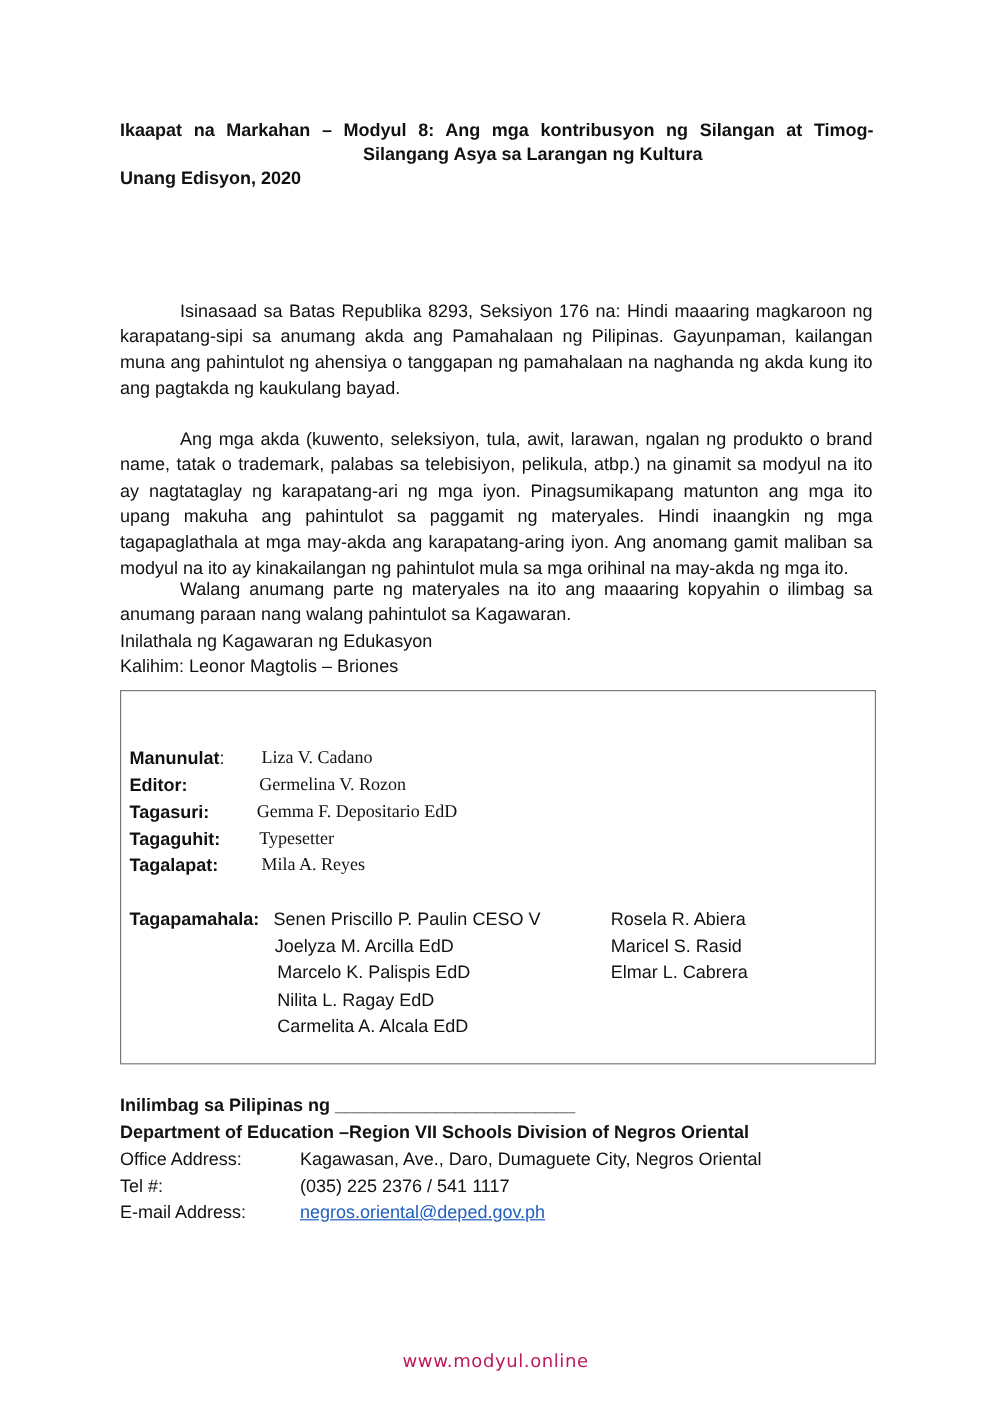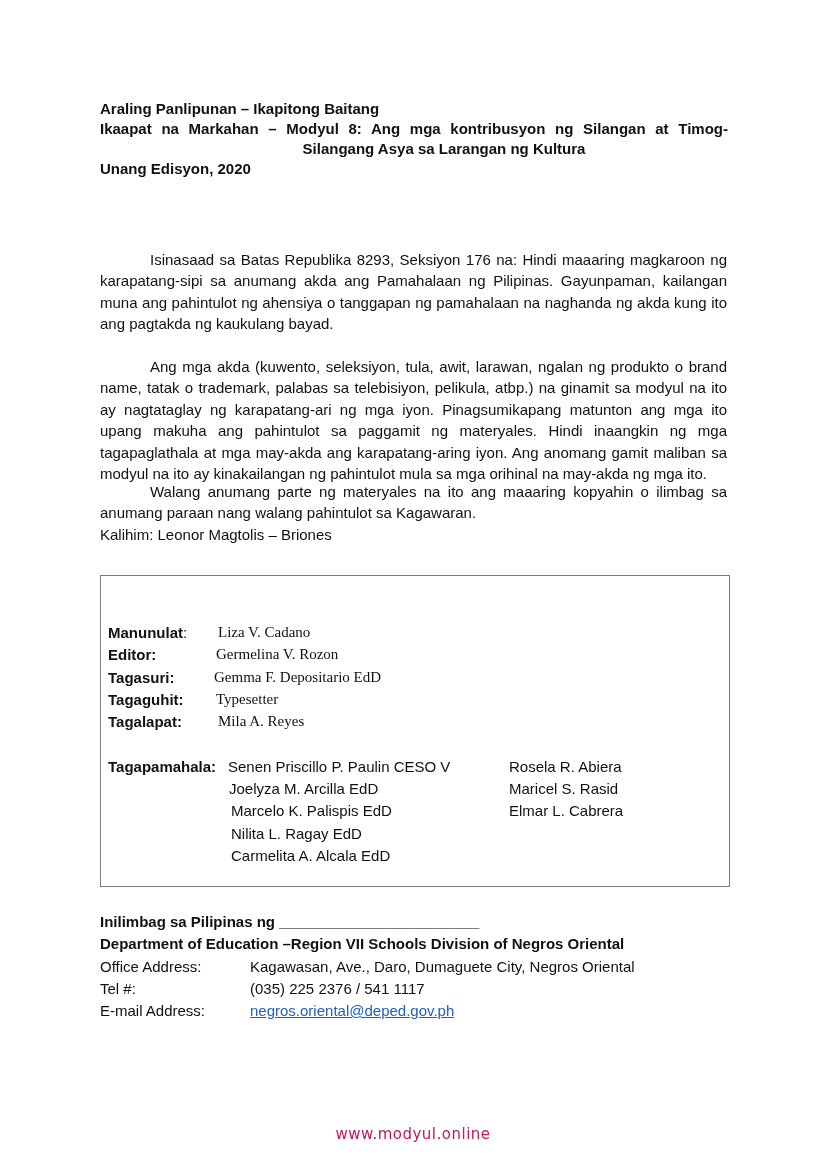--- a/index.html
+++ b/index.html
@@ -32,21 +32,20 @@
     a.email { color: #1f5fbf; text-decoration: underline; }
     .watermark {
       position: absolute; left: 0; right: 0; top: 1125px; text-align: center;
       font-family: "DejaVu Sans", sans-serif; font-size: 15px; color: #be185d; letter-spacing: 0.5px;
     }
   </style>
 </head>
 <body>
 
 <div class="hdr" style="top:99px;">
-  <div class="hdr-line">Araling Panlipunan – Ikapitong Baitang</div>
   <div class="hdr-line justify" style="width:628px;">Ikaapat na Markahan – Modyul 8: Ang mga kontribusyon ng Silangan at Timog-</div>
   <div class="hdr-line center" style="padding-left:60px;">Silangang Asya sa Larangan ng Kultura</div>
   <div class="hdr-line">Unang Edisyon, 2020</div>
 </div>
 
 <div class="para" style="top:249px;">
   <div class="line jl ind">Isinasaad sa Batas Republika 8293, Seksiyon 176 na: Hindi maaaring magkaroon ng</div>
   <div class="line jl">karapatang-sipi sa anumang akda ang Pamahalaan ng Pilipinas. Gayunpaman, kailangan</div>
   <div class="line jl">muna ang pahintulot ng ahensiya o tanggapan ng pamahalaan na naghanda ng akda kung ito</div>
   <div class="line">ang pagtakda ng kaukulang bayad.</div>
@@ -57,20 +56,21 @@
   <div class="line jl">name, tatak o trademark, palabas sa telebisiyon, pelikula, atbp.) na ginamit sa modyul na ito</div>
   <div class="line jl">ay nagtataglay ng karapatang-ari ng mga iyon. Pinagsumikapang matunton ang mga ito</div>
   <div class="line jl">upang makuha ang pahintulot sa paggamit ng materyales. Hindi inaangkin ng mga</div>
   <div class="line jl">tagapaglathala at mga may-akda ang karapatang-aring iyon. Ang anomang gamit maliban sa</div>
   <div class="line">modyul na ito ay kinakailangan ng pahintulot mula sa mga orihinal na may-akda ng mga ito.</div>
 </div>
 
 <div class="para" style="top:481px;">
   <div class="line jl ind">Walang anumang parte ng materyales na ito ang maaaring kopyahin o ilimbag sa</div>
   <div class="line">anumang paraan nang walang pahintulot sa Kagawaran.</div>
+  <div class="line">Inilathala ng Kagawaran ng Edukasyon</div>
   <div class="line">Kalihim: Leonor Magtolis – Briones</div>
 </div>
 
 <div class="box">
 
   <div class="credit" style="top:48px;">
     <span class="lbl">Manunulat</span><span>:</span>
     <span class="val" style="left:110px;">Liza V. Cadano</span>
   </div>
   <div class="credit" style="top:70px;">

